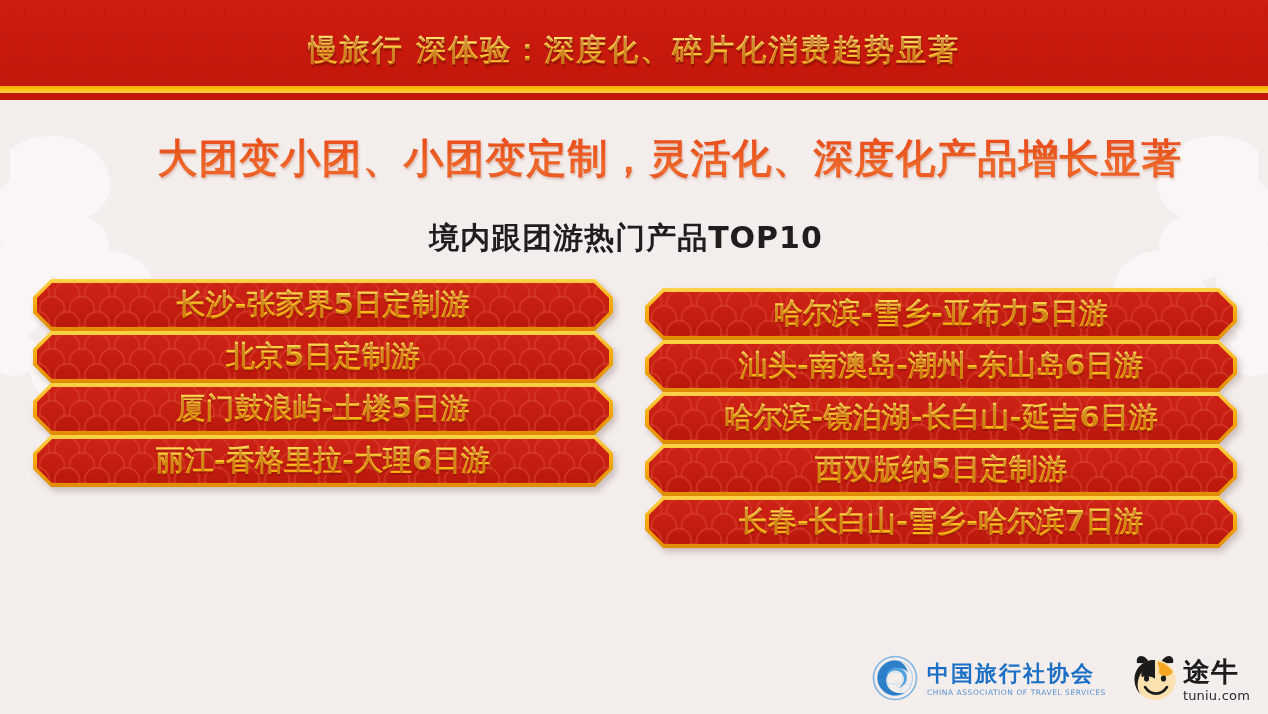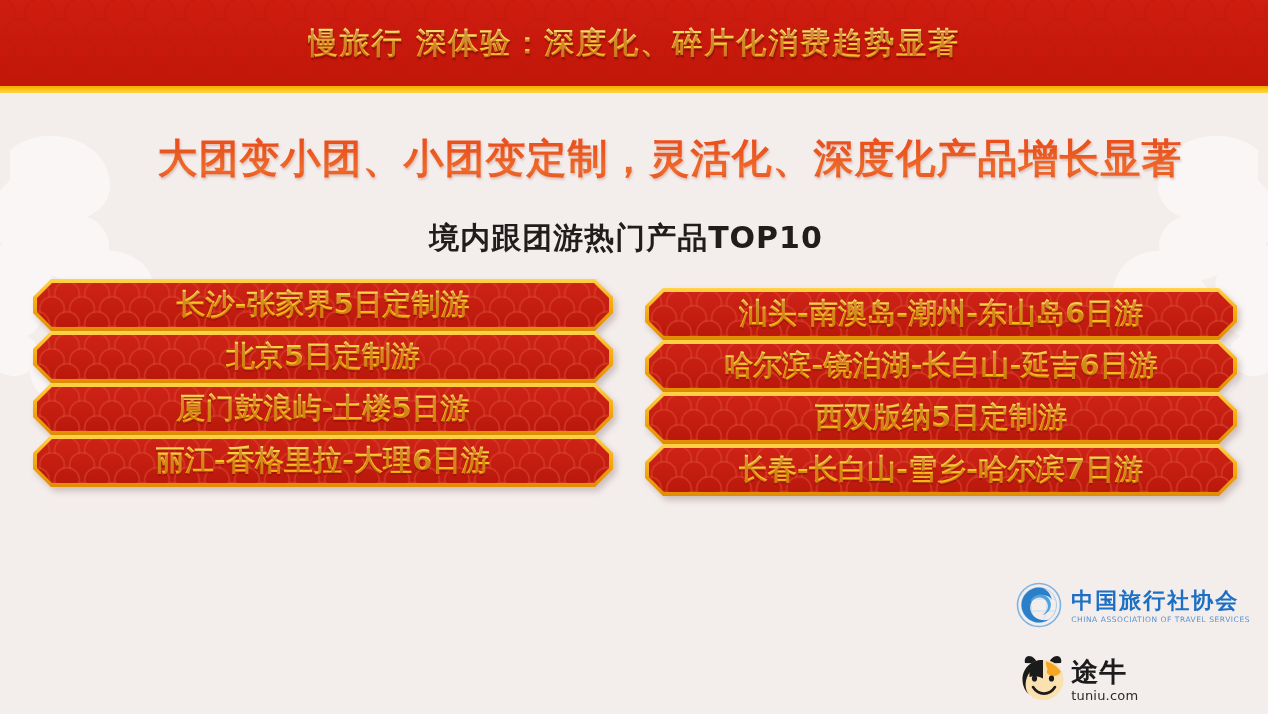--- a/index.html
+++ b/index.html
@@ -10,21 +10,21 @@
     position:relative;
   }
 
   
   .bg-deco { position:absolute; top:90px; left:0; width:1268px; height:624px; overflow:hidden; pointer-events:none; z-index:0; }
   .cloud { position:absolute; opacity:.55; }
   .cloud svg { display:block; }
 
   
   .header {
-    position:absolute; top:0; left:0; width:1268px; height:86px;
+    position:absolute; top:0; left:0; width:1268px; height:100px;
     background:
       radial-gradient(circle at 20px 34px, rgba(255,255,255,0) 14px, rgba(188,26,14,.55) 15px, rgba(188,26,14,0) 17px) 0 0/40px 40px,
       radial-gradient(circle at 20px 34px, rgba(255,255,255,0) 14px, rgba(188,26,14,.55) 15px, rgba(188,26,14,0) 17px) 20px 20px/40px 40px,
       linear-gradient(180deg,#cf1d10 0%,#c9190d 45%,#c01708 100%);
     z-index:3;
     display:flex; align-items:center; justify-content:center;
   }
   .header-underline {
     position:absolute; top:86px; left:0; width:1268px; height:7px;
     background:linear-gradient(180deg,#f4a800 0%,#ffc20e 45%,#ffd54a 100%);
@@ -98,21 +98,21 @@
     font-size:29px; font-weight:bold; letter-spacing:0px;
     color:#ffc220;
     background:linear-gradient(180deg,#ffe06a 0%,#ffc528 45%,#f8ab06 100%);
     -webkit-background-clip:text; background-clip:text;
     -webkit-text-fill-color:transparent;
     text-shadow:0 2px 0 rgba(110,8,0,.3);
     white-space:nowrap;
   }
 
   
-  .footer { position:absolute; right:18px; bottom:8px; display:flex; gap:22px; z-index:4;flex-direction:column; }
+  .footer { position:absolute; right:18px; bottom:8px; display:flex; gap:22px; z-index:4; }
   .logo-cats { display:flex; align-items:center; gap:9px; }
   .cats-text { display:flex; flex-direction:column; line-height:1; }
   .cats-cn { font-size:22px; font-weight:bold; color:#1b6fc4; letter-spacing:2px; }
   .cats-en { font-size:7.5px; color:#5a93cf; letter-spacing:.55px; margin-top:4px; font-weight:normal; }
 
   .logo-tuniu { display:flex; align-items:center; gap:1px; }
   .tuniu-text { display:flex; flex-direction:column; line-height:1; }
   .tuniu-cn { font-size:27px; font-weight:bold; color:#1c1c1c; letter-spacing:1px; }
   .tuniu-en { font-size:13px; color:#2a2a2a; letter-spacing:.2px; margin-top:4px; }
 </style>
@@ -172,20 +172,25 @@
       <span class="banner-label">厦门鼓浪屿-土楼5日游</span>
     </div>
     <div class="banner">
       <div class="banner-gold"></div>
       <div class="banner-inner"></div>
       <span class="banner-label">丽江-香格里拉-大理6日游</span>
     </div>
   </div>
 
   <div class="col col-right">
+    <div class="banner">
+      <div class="banner-gold"></div>
+      <div class="banner-inner"></div>
+      <span class="banner-label">哈尔滨-雪乡-亚布力5日游</span>
+    </div>
     <div class="banner">
       <div class="banner-gold"></div>
       <div class="banner-inner"></div>
       <span class="banner-label">汕头-南澳岛-潮州-东山岛6日游</span>
     </div>
     <div class="banner">
       <div class="banner-gold"></div>
       <div class="banner-inner"></div>
       <span class="banner-label">哈尔滨-镜泊湖-长白山-延吉6日游</span>
     </div>

